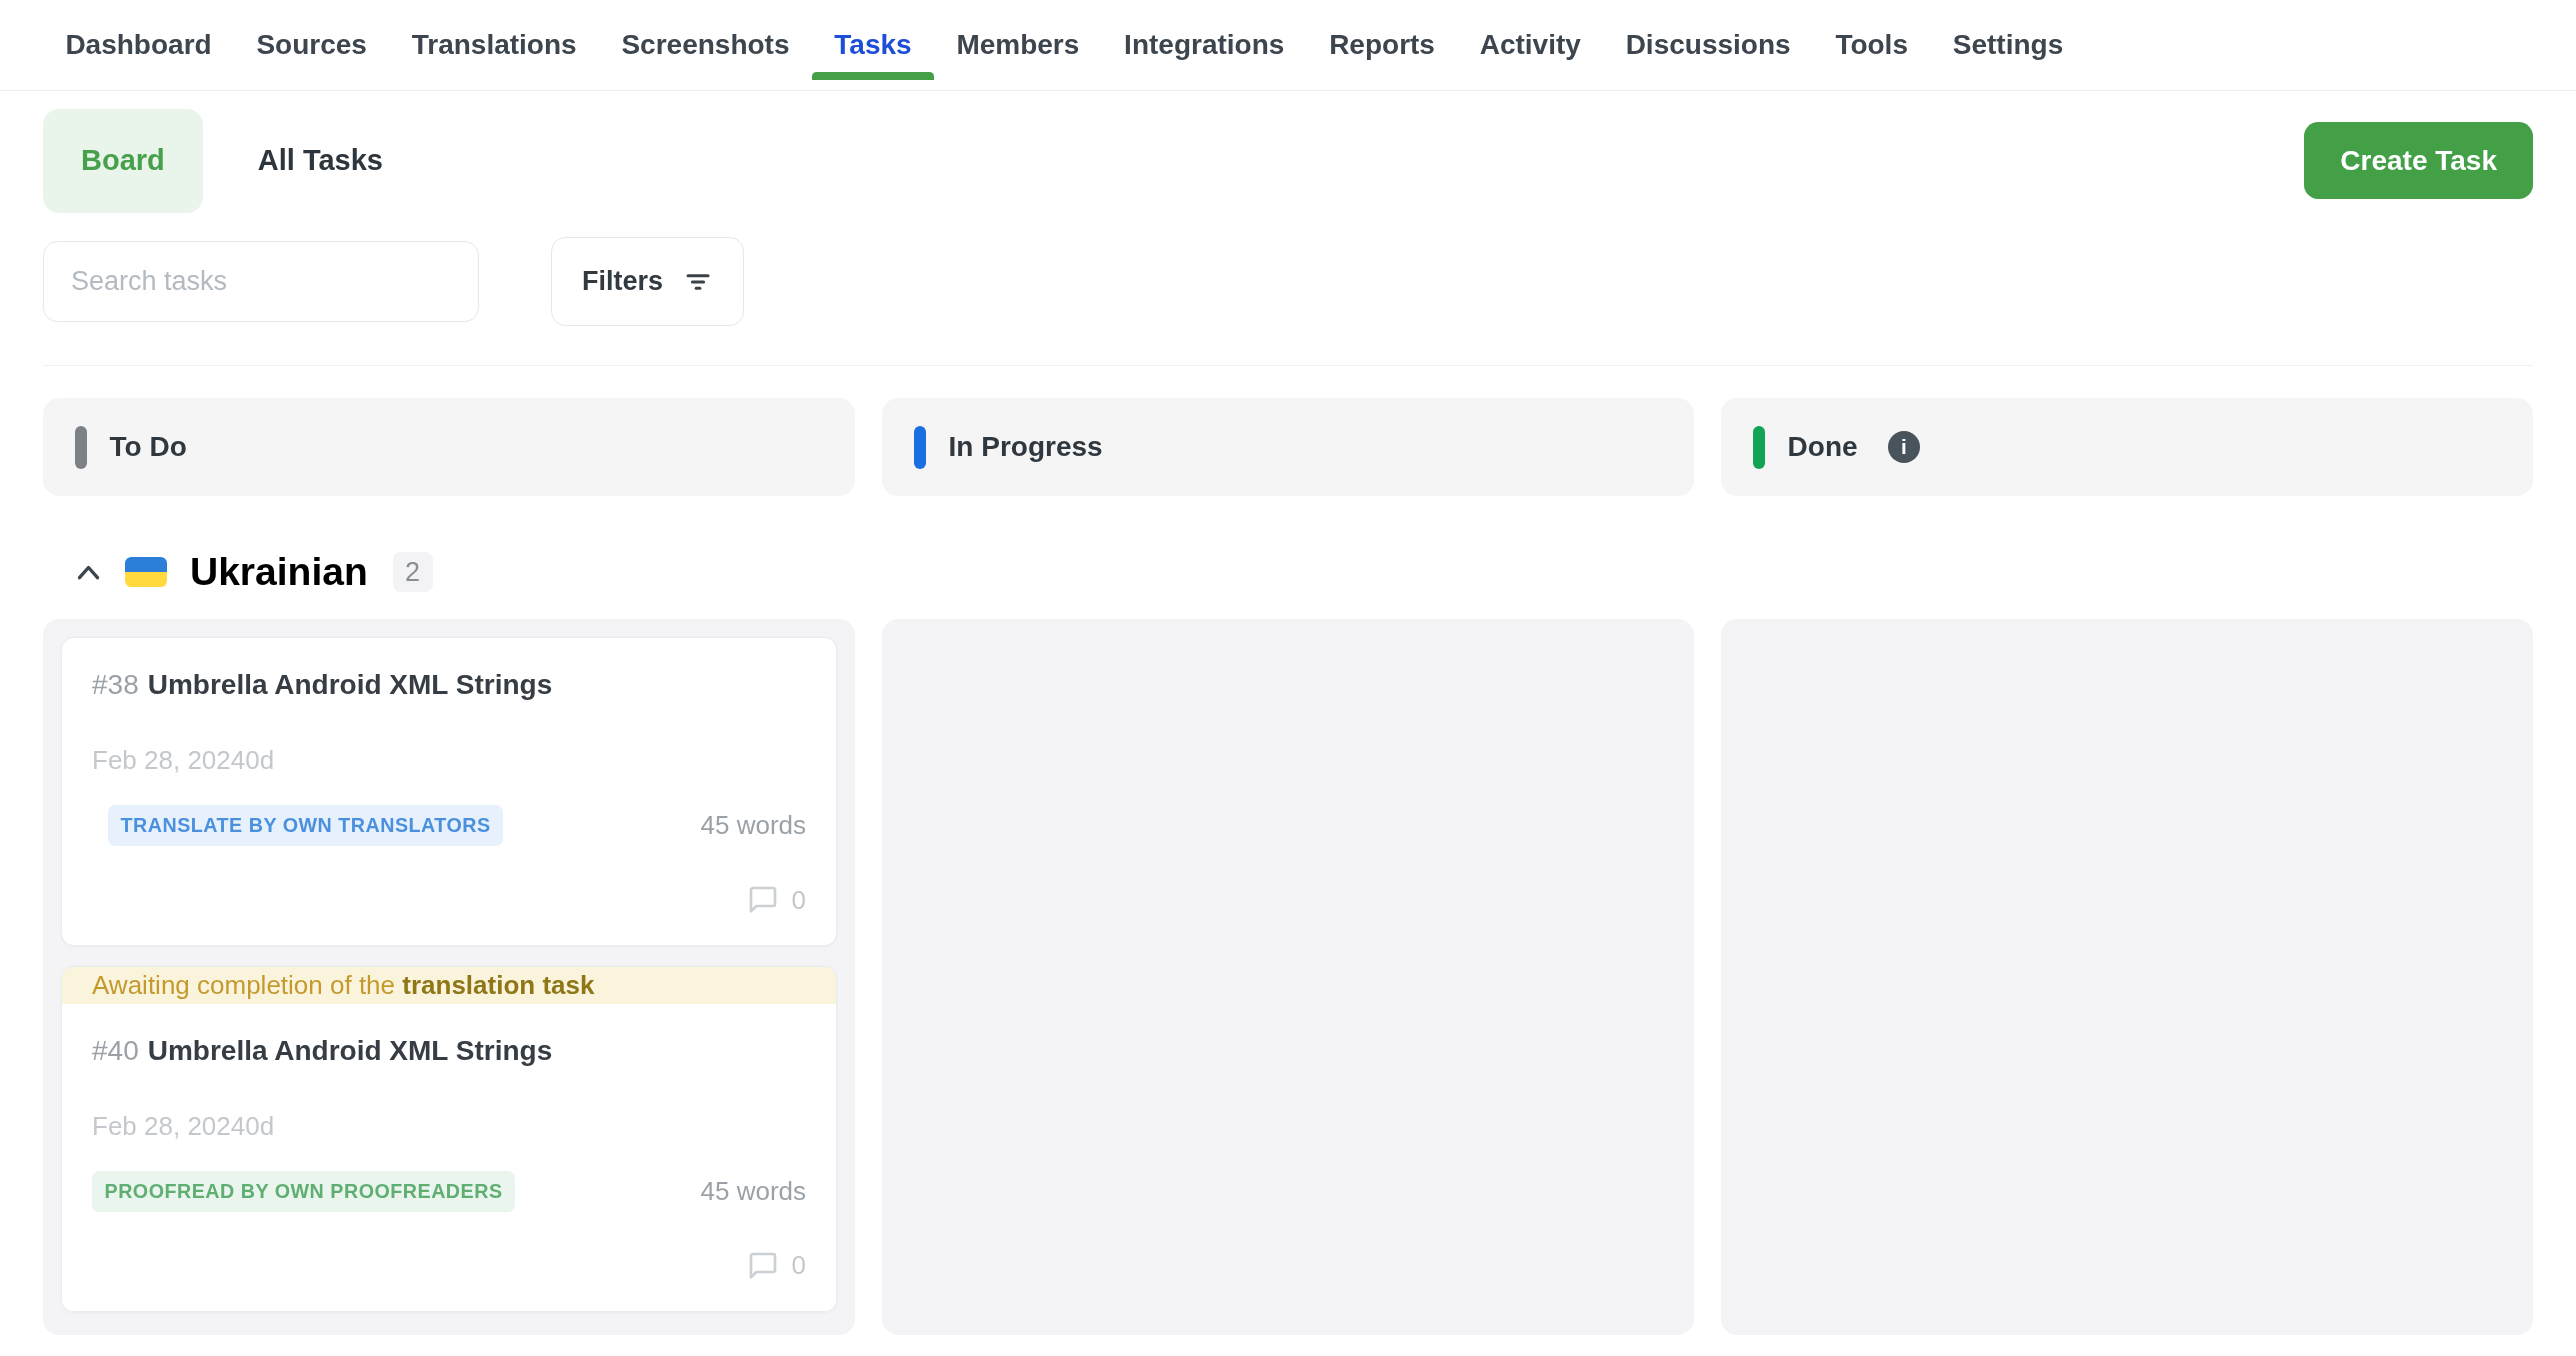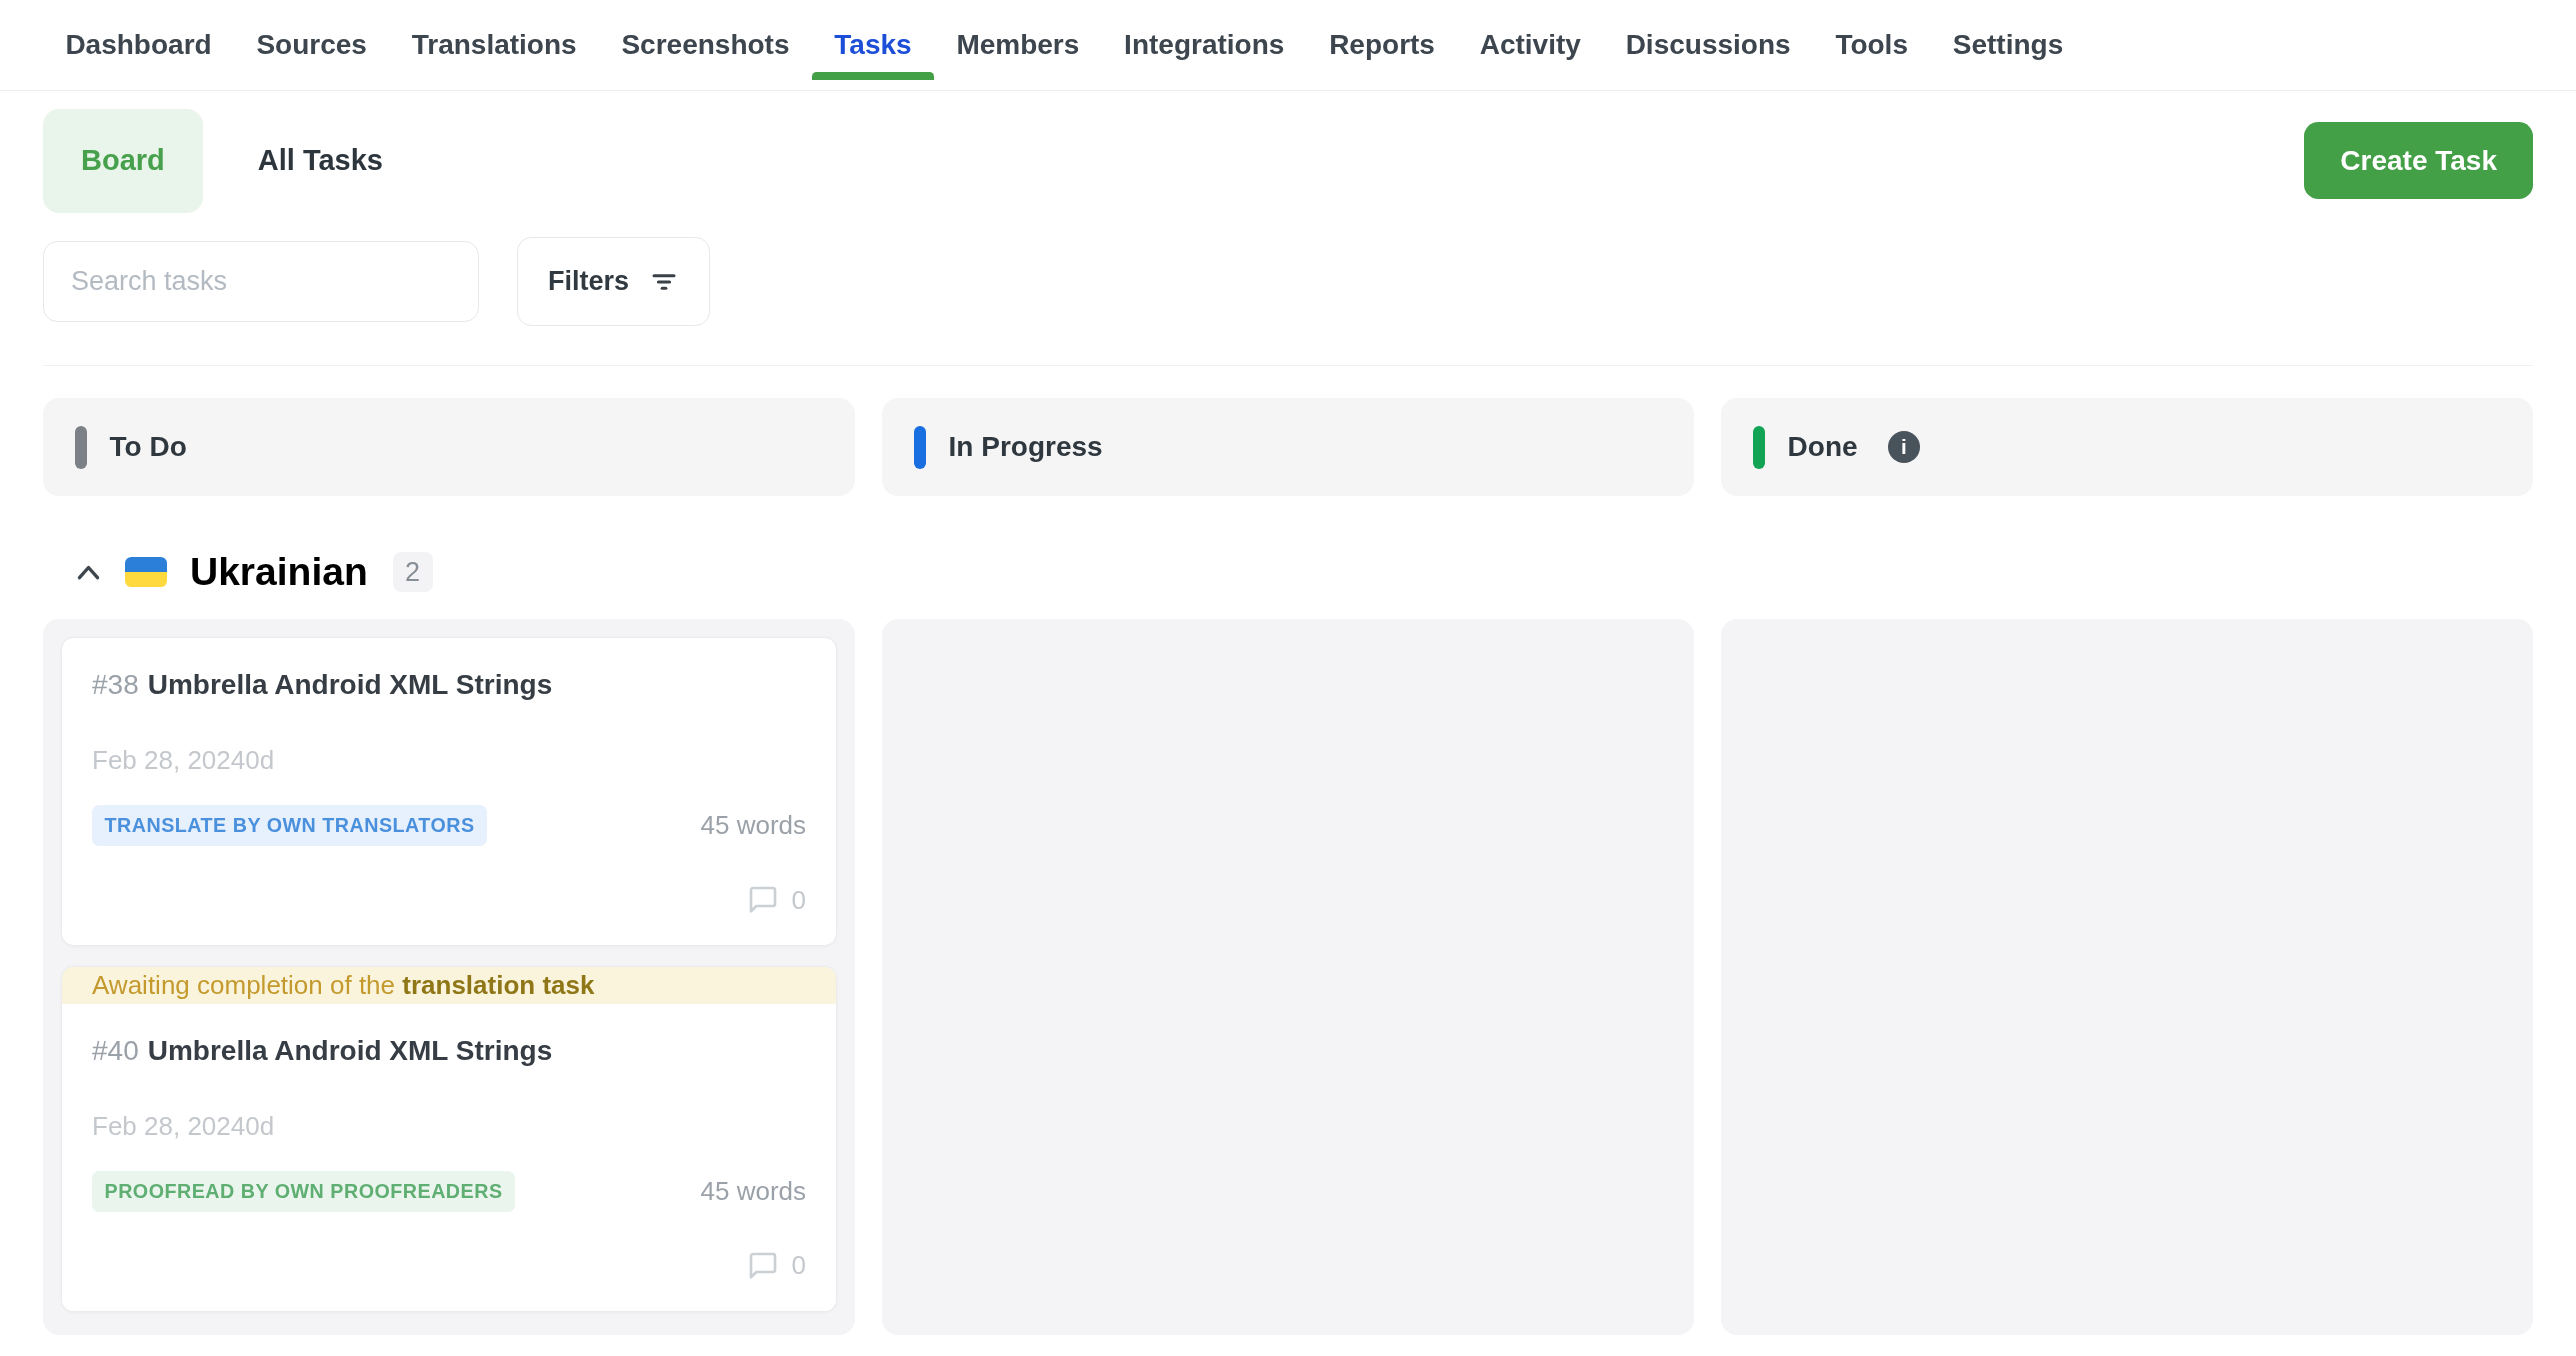--- a/index.html
+++ b/index.html
@@ -78,21 +78,21 @@
     font-size: 28px;
     font-weight: 700;
     cursor: pointer;
   }
 
   
   .filter-row {
     margin-top: 36px;
     display: flex;
     align-items: center;
-    gap: 38px;
+    gap: 72px;
   }
   .search-input {
     width: 436px;
     height: 81px;
     border: 1.8px solid #e5e7e9;
     border-radius: 14.3px;
     padding: 0 27px;
     font-family: inherit;
     font-size: 27px;
     color: #333a40;
@@ -325,21 +325,21 @@
 
       <div class="task-card">
         <div class="card-title-row">
           <span class="card-id">#38</span><span class="card-title">Umbrella Android XML Strings</span>
         </div>
         <div class="card-meta">
           <span>Feb 28, 2024</span>
           <span>0d</span>
         </div>
         <div class="card-badge-row">
-          <span class="badge" style="color: rgb(74, 144, 221); background-color: rgb(230, 241, 253);">TRANSLATE BY OWN TRANSLATORS</span>
+          <span class="badge" style="color: rgb(74, 144, 221); background-color: rgb(230, 241, 253); margin-left: 16px;">TRANSLATE BY OWN TRANSLATORS</span>
           <span class="words">45 words</span>
         </div>
         <div class="card-foot">
           <span style="display:flex">
             <svg width="32" height="32" viewBox="0 0 24 24" fill="none" stroke="#cbd0d5" stroke-width="2" stroke-linejoin="round">
               <path d="M21 15a1.5 1.5 0 0 1-1.5 1.5H7l-4 4V4.5A1.5 1.5 0 0 1 4.5 3h15A1.5 1.5 0 0 1 21 4.5z"></path>
             </svg>
           </span>
           <span>0</span>
         </div>

